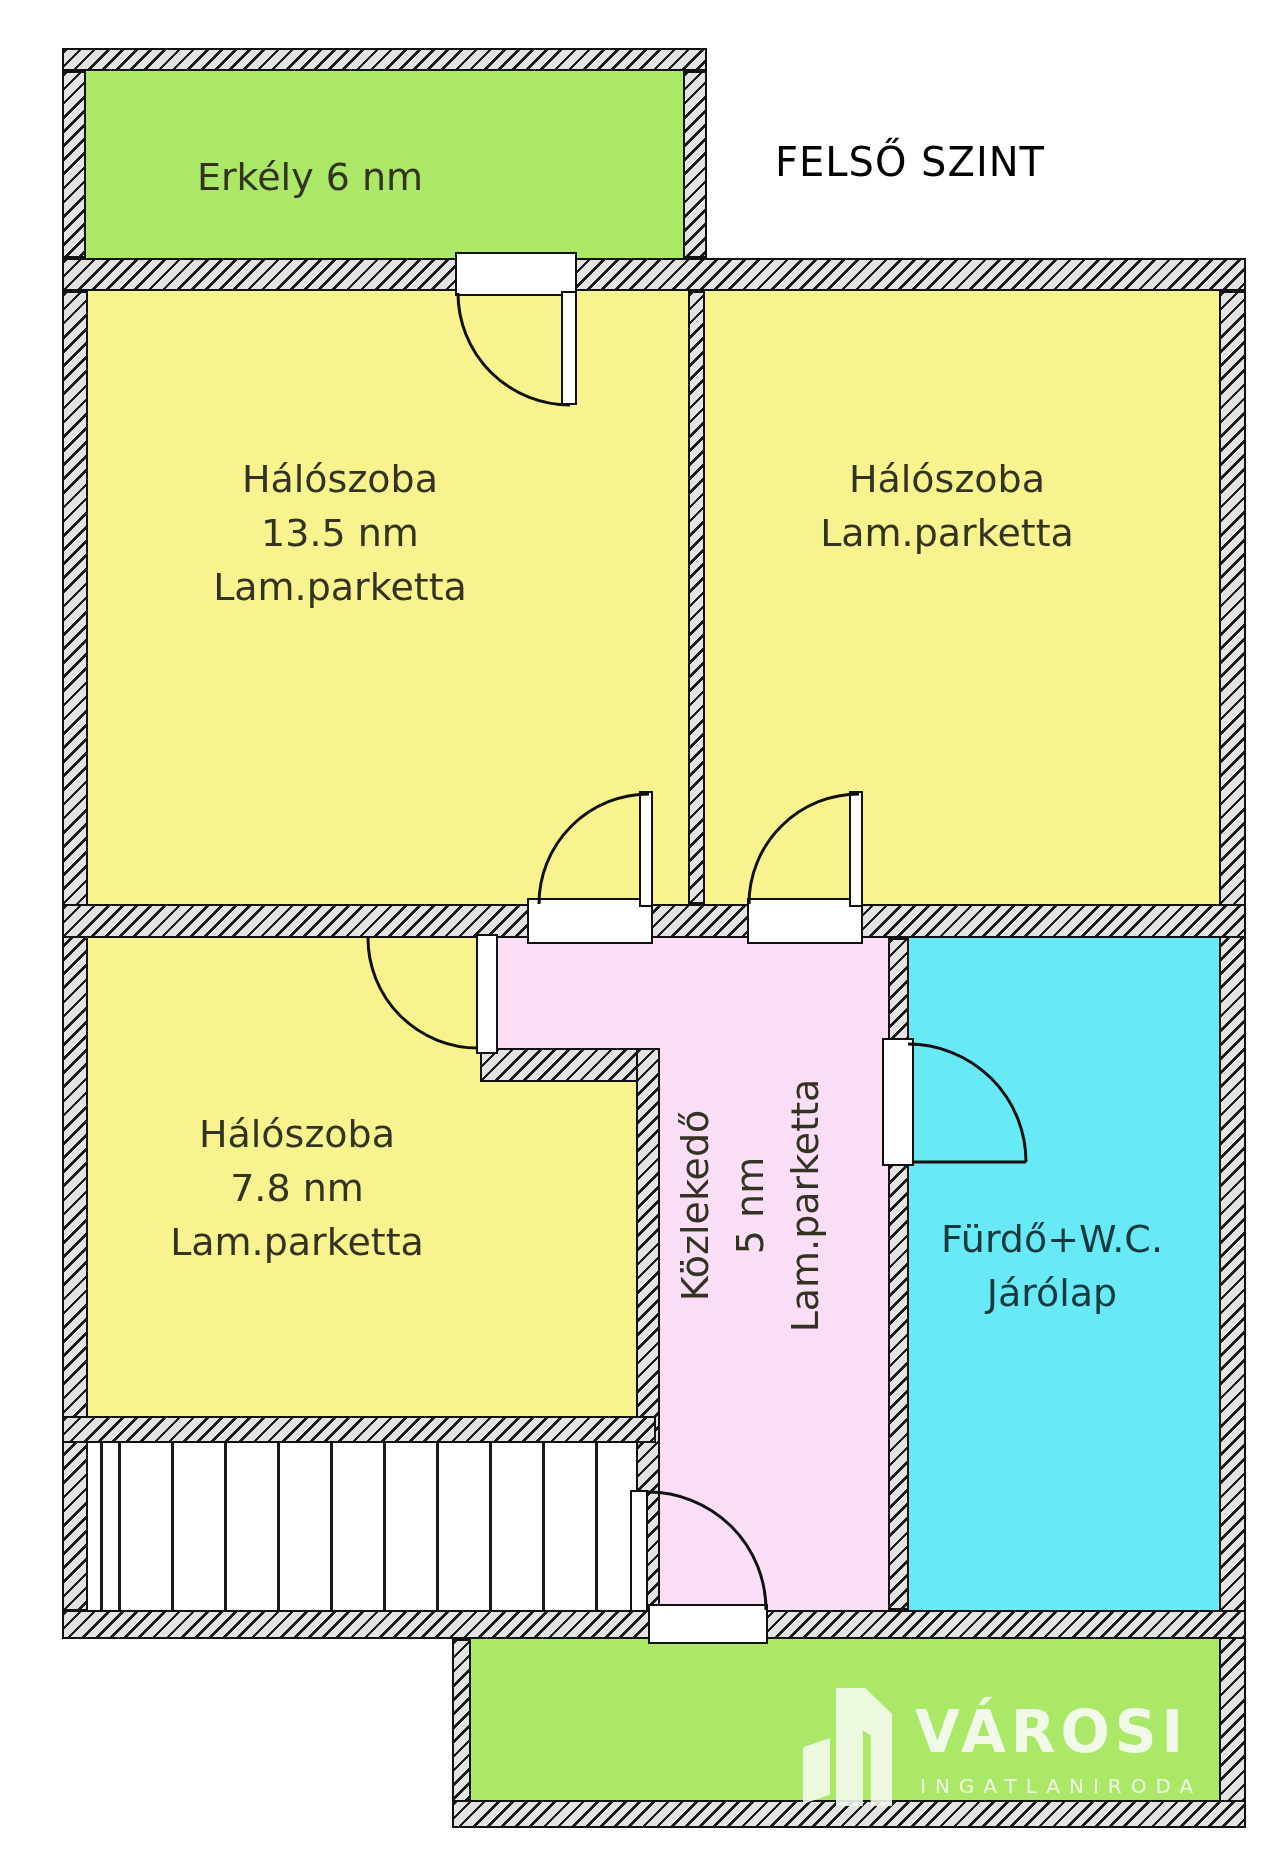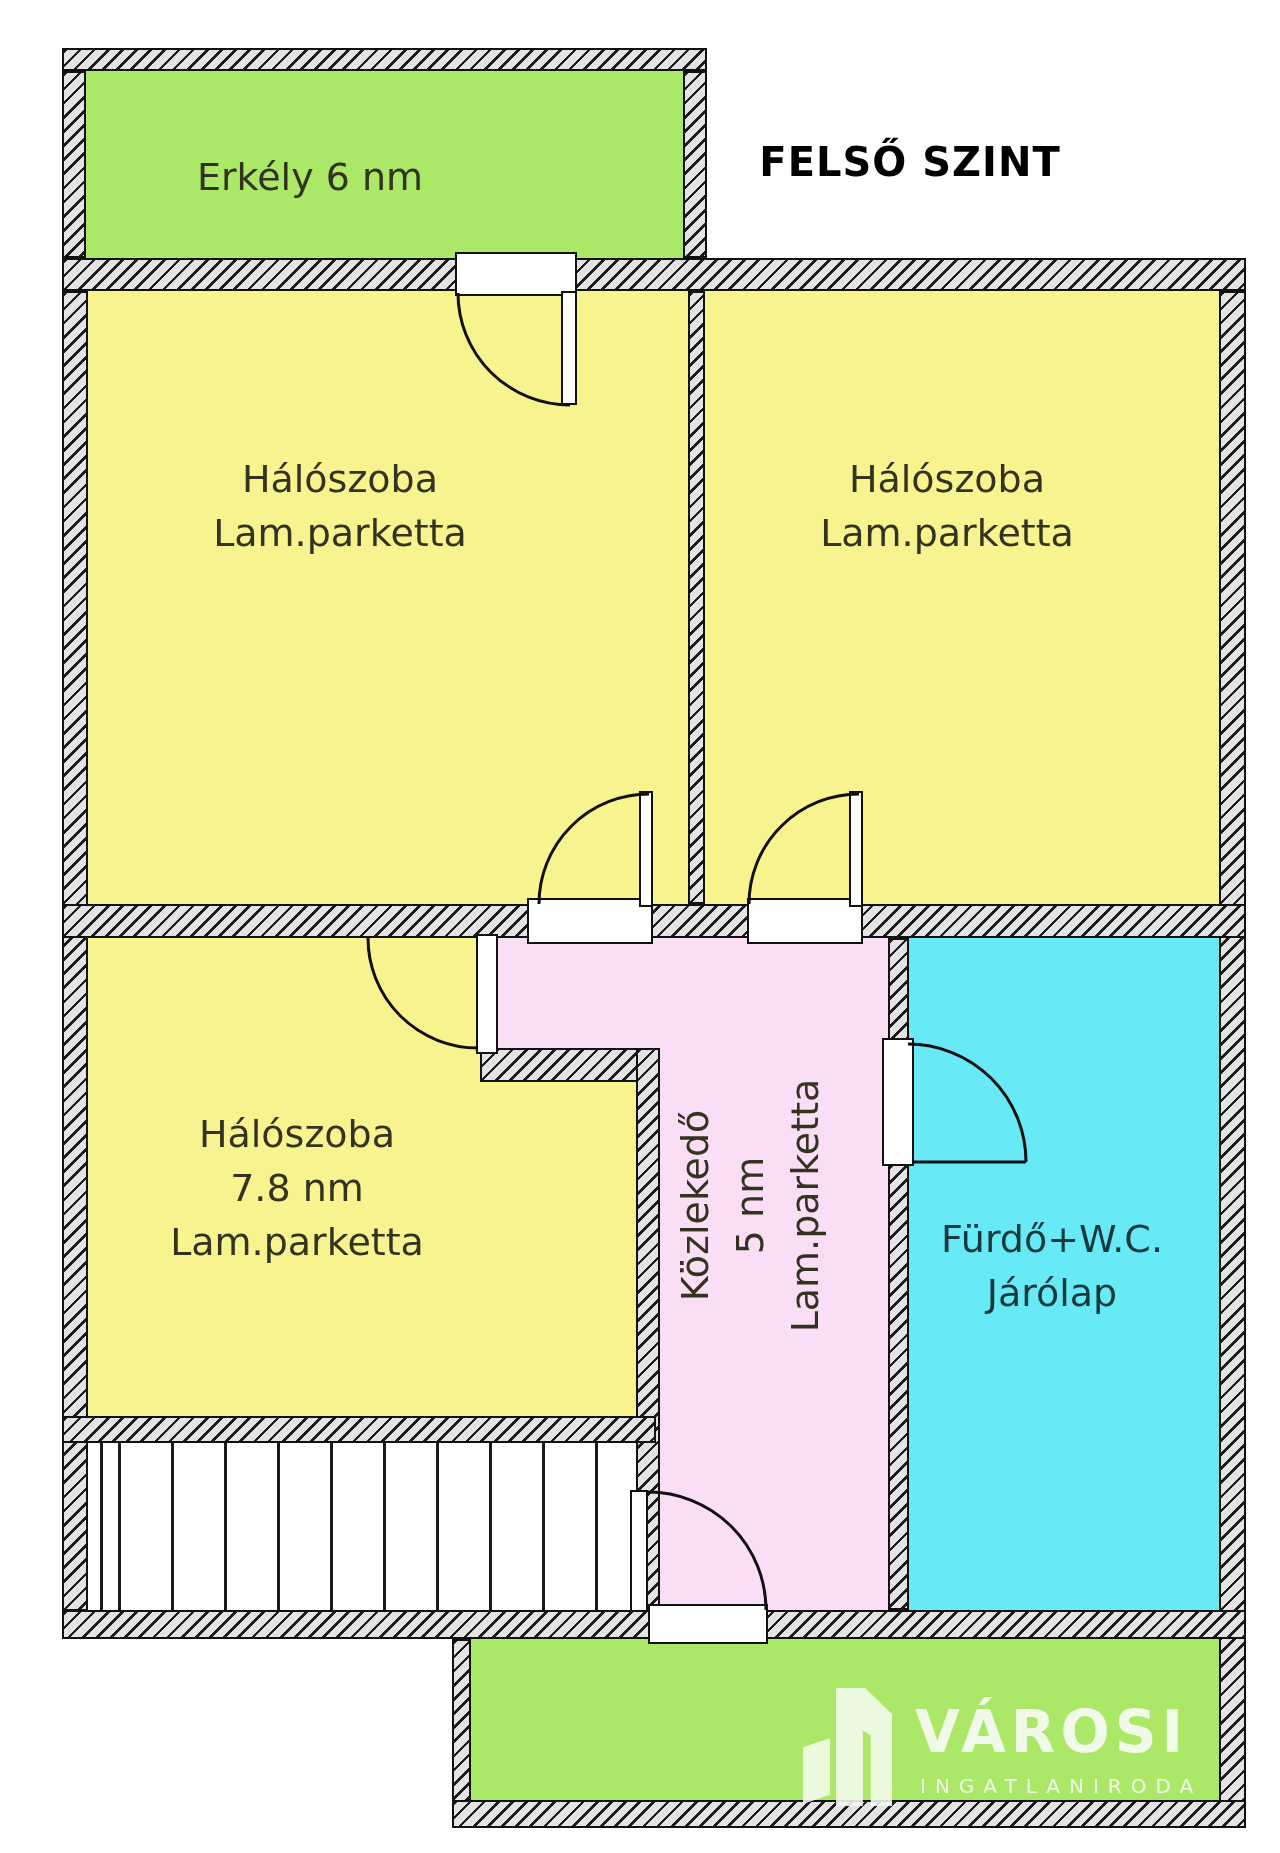--- a/index.html
+++ b/index.html
@@ -10,21 +10,21 @@
         background:repeating-linear-gradient(135deg,#1c1c1c 0px,#1c1c1c 2.6px,#e3e3e3 2.6px,#e3e3e3 10px);
         border:2px solid #111;box-sizing:border-box;}
   .opening{position:absolute;z-index:30;background:#fff;border:2px solid #111;box-sizing:border-box;}
   .leaf{position:absolute;z-index:35;background:#fff;border:2px solid #111;box-sizing:border-box;}
   .stairs{position:absolute;z-index:10;background:
      repeating-linear-gradient(to right,#1a1a1a 0 3px,rgba(0,0,0,0) 3px 53px);
      background-position:30px 0;background-color:#fff;}
   svg.arcs{position:absolute;left:0;top:0;z-index:40;pointer-events:none;}
   .label{position:absolute;z-index:50;text-align:center;color:#333322;
          font-size:38px;line-height:54px;white-space:nowrap;}
-  .label.title{font-weight:bold;color:#000;font-size:40px;letter-spacing:1px;}
+  .label.title{font-weight:normal;color:#000;font-size:40px;letter-spacing:1px;}
   .label.bath{color:#15393e;}
   .rot{transform:rotate(-90deg);transform-origin:center center;}
   .logo{position:absolute;z-index:60;}
   .logo .brand{position:absolute;left:115px;top:22px;font-weight:bold;font-size:58px;
                letter-spacing:5px;color:#f5fbef;opacity:.95;}
   .logo .sub{position:absolute;left:120px;top:98px;font-size:20px;letter-spacing:9px;
              color:#f5fbef;opacity:.95;}
   .logo .t1{position:absolute;left:3px;top:62px;width:27px;height:66px;background:#f5fbef;opacity:.88;
             clip-path:polygon(0 14%,100% 0,100% 86%,0 100%);}
   .logo .t2{position:absolute;left:36px;top:12px;width:56px;height:118px;background:#f5fbef;opacity:.88;
@@ -83,20 +83,21 @@
     <path d="M914,1162 L1026,1162" fill="none" stroke="#111" stroke-width="3"></path>
     <path d="M648,1492 A118,118 0 0 1 766,1610" fill="none" stroke="#111" stroke-width="3"></path>
   </svg>
 
   <div class="label title" style="left:700px;top:135px;width:420px;">FELSŐ SZINT</div>
 
   <div class="label" style="left:60px;top:150px;width:500px;">Erkély 6 nm</div>
 
   <div class="label" style="left:140px;top:452px;width:400px;">
     <div>Hálószoba</div>
+    <div>13.5 nm</div>
     <div>Lam.parketta</div>
   </div>
 
   <div class="label" style="left:747px;top:452px;width:400px;">
     <div>Hálószoba</div>
     <div>Lam.parketta</div>
   </div>
 
   <div class="label" style="left:97px;top:1107px;width:400px;">
     <div>Hálószoba</div>

